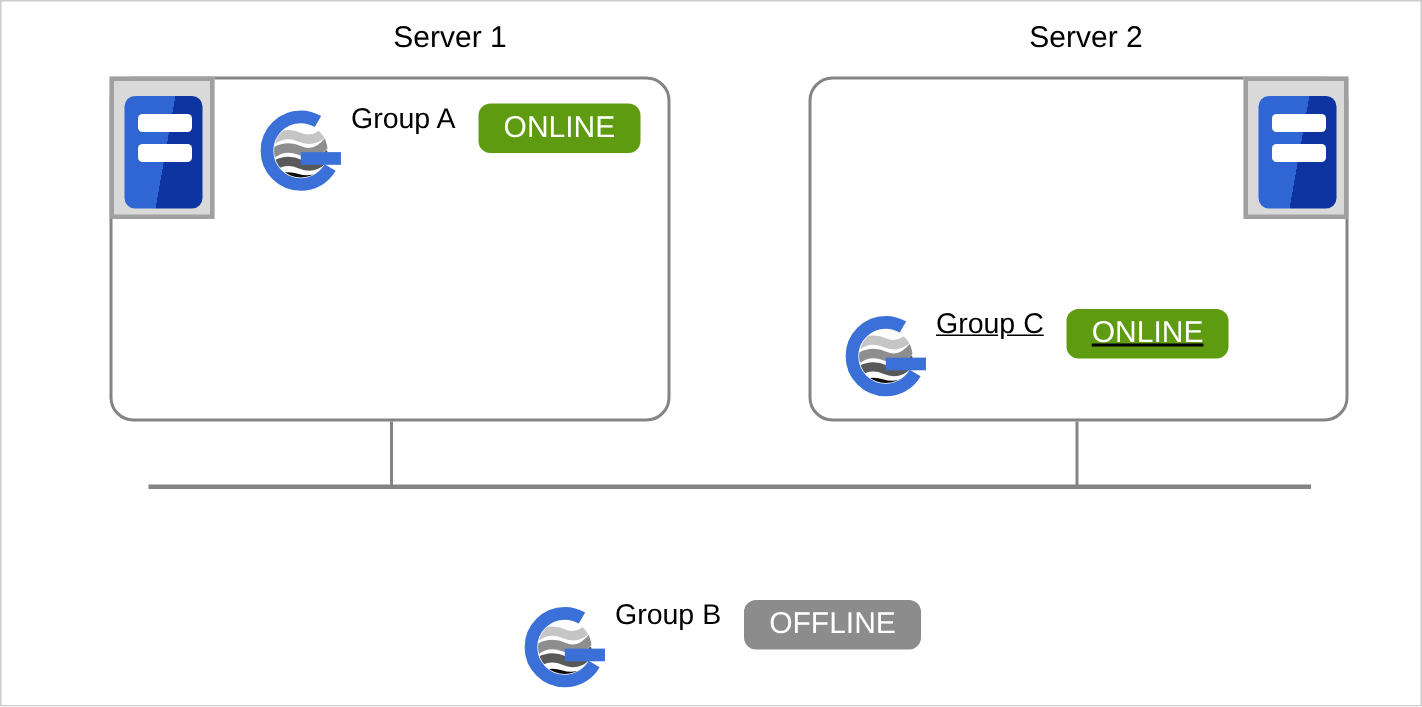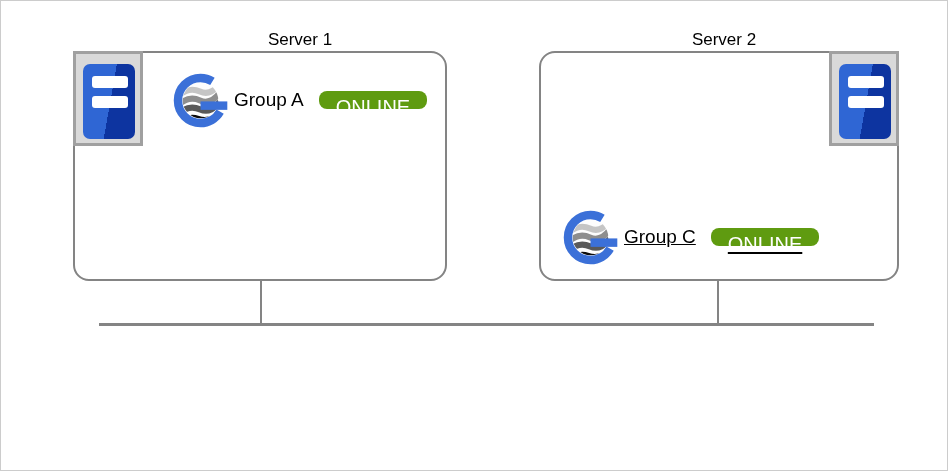--- a/index.html
+++ b/index.html
@@ -11,22 +11,22 @@
 
   
   .server-box {
     position:absolute; box-sizing:border-box; background:#fff;
     border:2px solid #848484; border-radius:16px; z-index:1;
   }
   #server1-box { left:72px; top:50px; width:374px; height:230px; }
   #server2-box { left:538px; top:50px; width:360px; height:230px; }
 
   .server-label {
-    position:absolute; top:28px; transform:translateX(-50%);
-    font-size:17px; line-height:22px; white-space:nowrap;
+    position:absolute; top:13px; transform:translateX(-50%);
+    font-size:20px; line-height:22px; white-space:nowrap;
   }
   #server1-label { left:299px; }
   #server2-label { left:698px;margin-left:25px; }
 
   
   .server-icon {
     position:absolute; width:70px; height:95px; box-sizing:border-box;
     background:#d9d9d9; border:3px solid #a0a0a0; z-index:3;
   }
   #server1-icon { left:72px; top:50px; }
@@ -37,29 +37,29 @@
     background:linear-gradient(100deg, #2f66d4 52%, #0d34a0 52%);
   }
   .tower-bar {
     position:absolute; left:9px; width:36px; height:12px;
     background:#ffffff; border-radius:3px;
   }
   .tower-bar.b1 { top:12px; }
   .tower-bar.b2 { top:32px; }
 
   
-  .group-row { position:absolute; display:flex; align-items:center; z-index:2; }
+  .group-row { position:absolute; display:flex; align-items:flex-start; z-index:2; }
   #groupA-row { left:172px; top:68px; }
   #groupC-row { left:562px; top:205px;text-decoration:underline; }
   #groupB-row { left:348px; top:399px; }
   .logo { display:block; width:56px; height:62px; }
   .logo svg { display:block; }
   .group-name { font-size:19px; margin:0 15px 0 5px; white-space:nowrap; }
   .badge {
-    display:inline-block; height:18px; line-height:33px; padding:0 17px;
+    display:inline-block; height:33px; line-height:33px; padding:0 17px;
     border-radius:8px; font-size:20px; color:#ffffff; white-space:nowrap;
   }
   .badge.online  { background:#5f9b10; }
   .badge.offline { background:#8c8c8c; }
 
   
   .v-connector { position:absolute; width:2px; height:43px; top:280px; background:#848484; }
   #server1-connector { left:259px; }
   #server2-connector { left:716px; }
   .bus-line { position:absolute; left:98px; top:322px; width:775px; height:3px; background:#848484; }
@@ -131,14 +131,36 @@
       </svg>
     </span>
     <span class="group-name">Group C</span>
     <span class="badge online">ONLINE</span>
   </div>
 
   <div class="v-connector" id="server1-connector"></div>
   <div class="v-connector" id="server2-connector"></div>
   <div class="bus-line"></div>
 
+  <div class="group-row" id="groupB-row">
+    <span class="logo">
+      <svg width="56" height="62" viewBox="0 0 58 66" xmlns="http://www.w3.org/2000/svg">
+        <defs>
+            <clipPath id="gclip3">
+              <circle cx="28.5" cy="33.5" r="19"></circle>
+            </clipPath>
+          </defs>
+        <circle cx="28.5" cy="33.5" r="19" fill="#fdfdfd"></circle>
+        <g clip-path="url(#gclip3)">
+          <path d="M7 27 Q17 19 28 24 T49 16" stroke="#c5c5c5" stroke-width="6.5" fill="none"></path>
+          <path d="M7 36.5 Q17 28.5 28 33.5 T49 25.5" stroke="#8e8e8e" stroke-width="6.5" fill="none"></path>
+          <path d="M7 46 Q17 38 28 43 T49 35" stroke="#595959" stroke-width="6.5" fill="none"></path>
+          <path d="M4 55 Q15 46 27 50 T50 42 L52 62 L4 62 Z" fill="#0d0d0d"></path>
+        </g>
+        <circle cx="28.5" cy="33.5" r="24" fill="none" stroke="#3b70d8" stroke-width="9" pathLength="360" stroke-dasharray="272 88" stroke-dashoffset="-30"></circle>
+        <rect x="28.5" y="34.5" width="28.5" height="9" fill="#3b70d8"></rect>
+      </svg>
+    </span>
+    <span class="group-name">Group B</span>
+    <span class="badge offline">OFFLINE</span>
+  </div>
 
 </div>
 
 </body></html>

